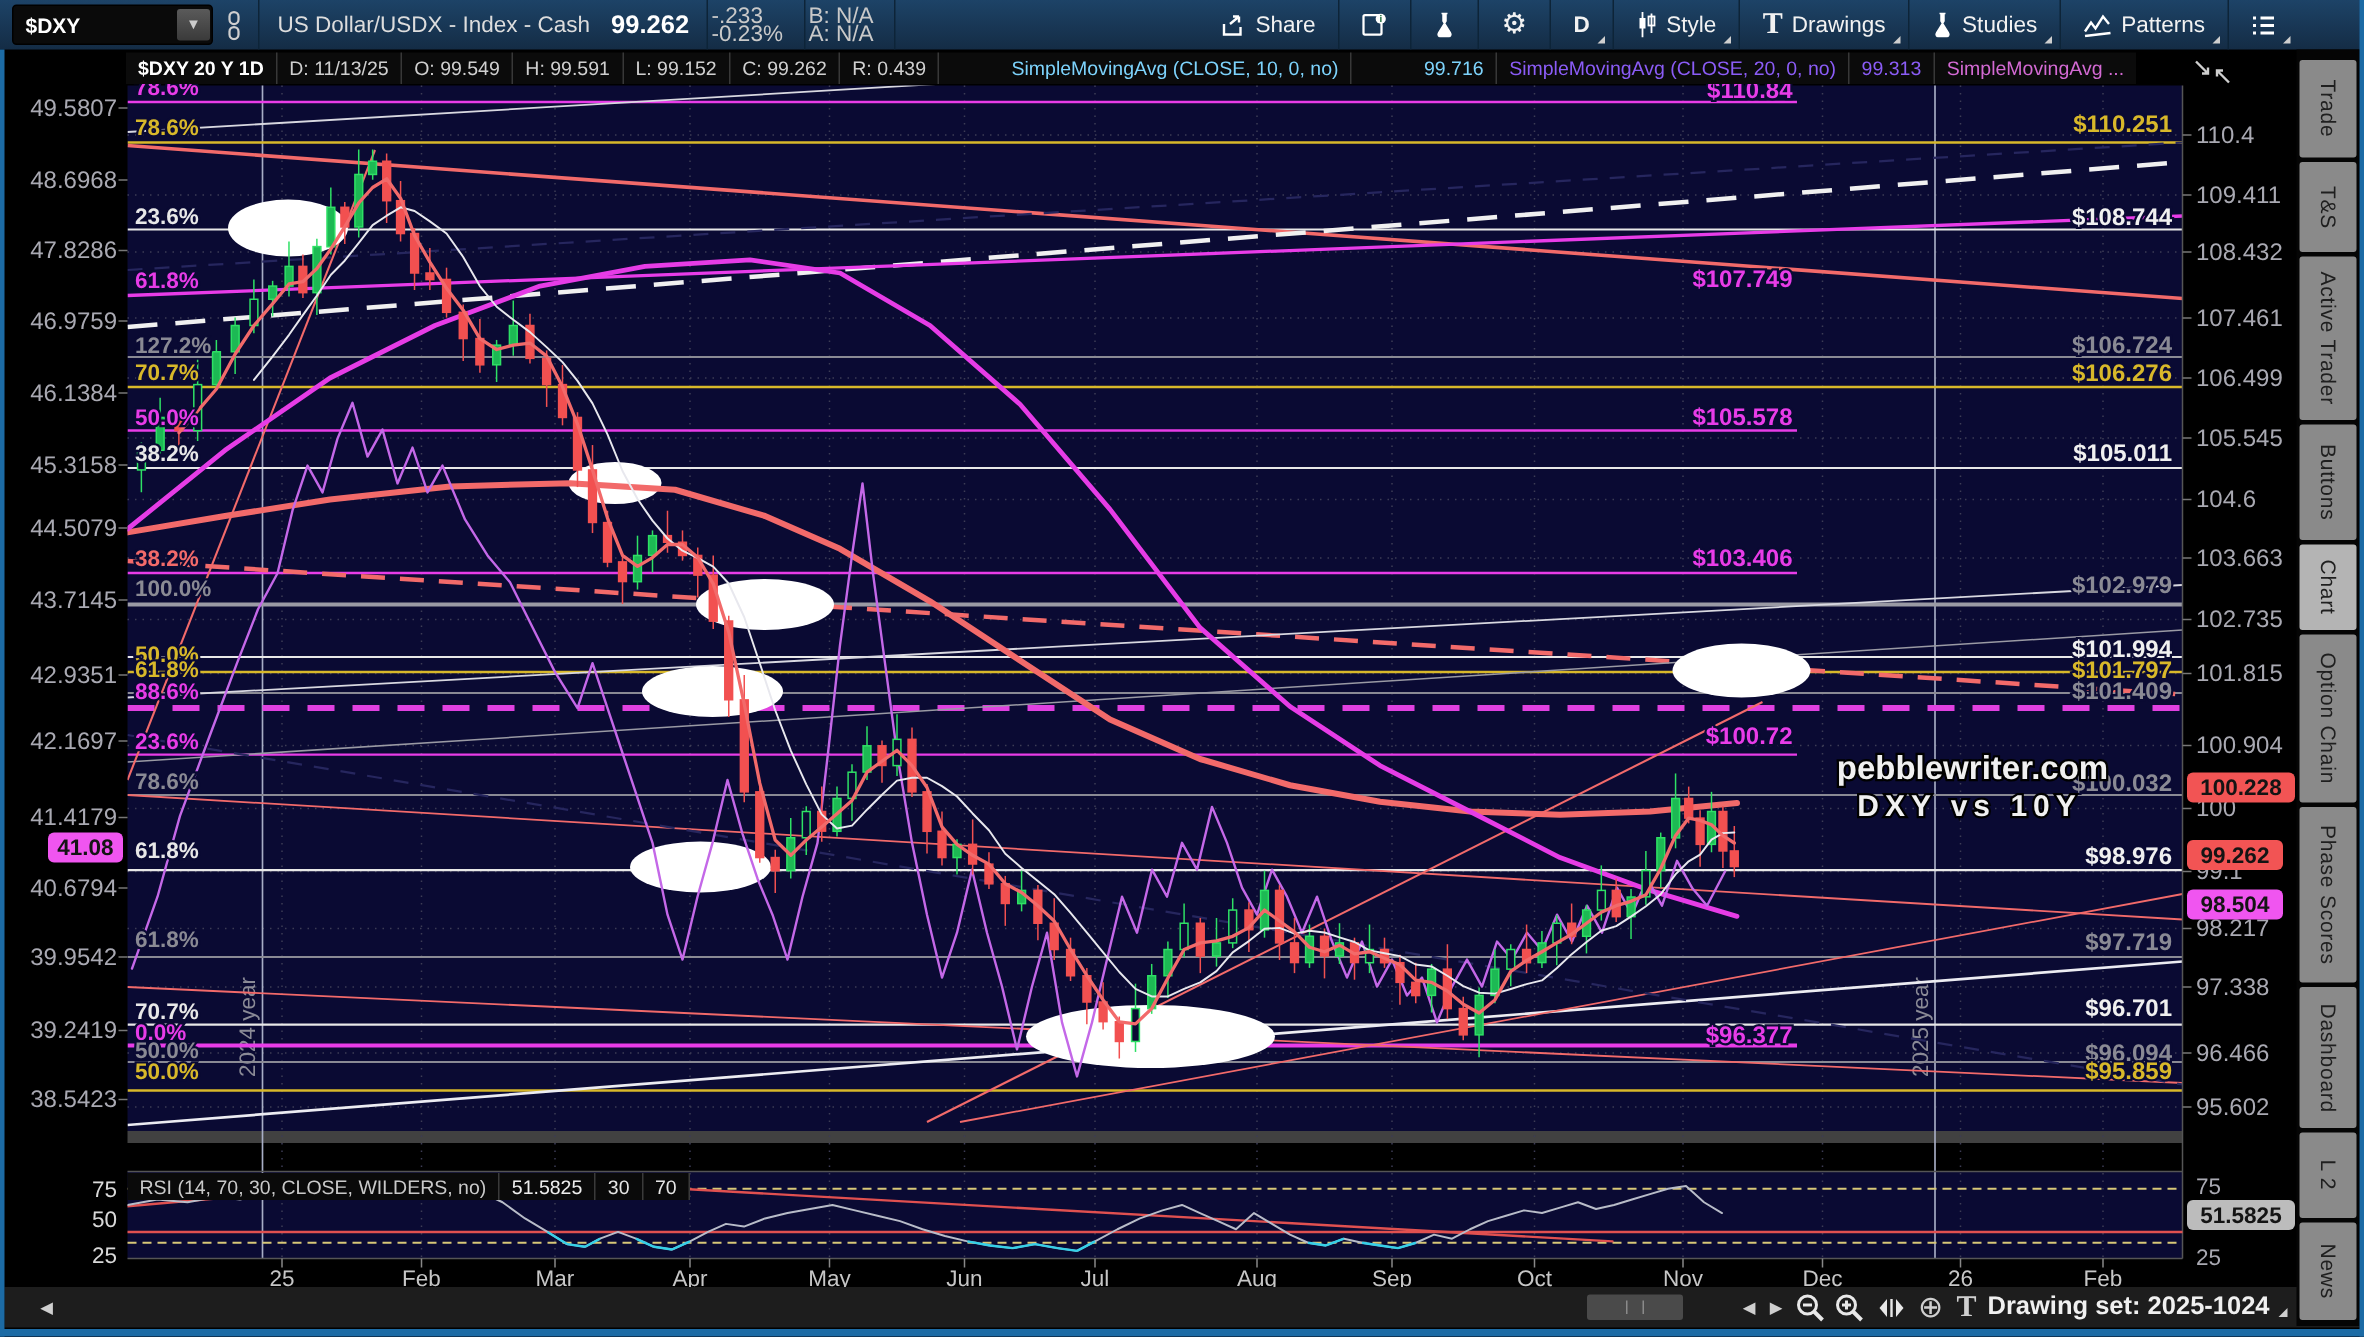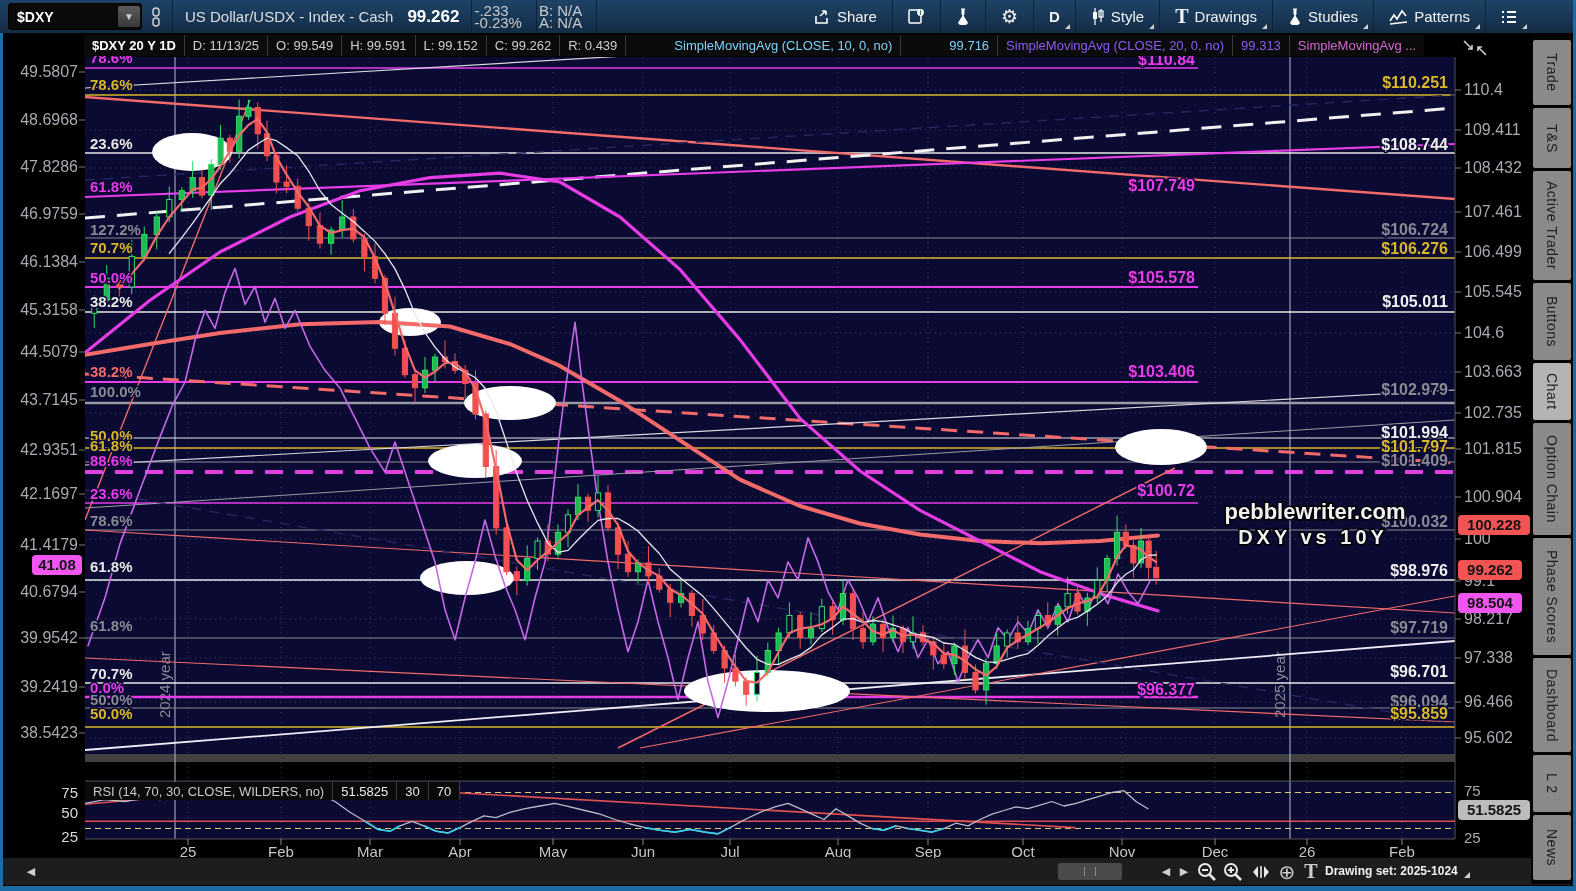--- a/index.html
+++ b/index.html
@@ -40,21 +40,21 @@
   
   .tabrail{position:absolute;left:1531px;top:33px;width:42px;height:851px;background:#050505;z-index:45;}
   .vtab{position:absolute;left:2px;width:38px;background:#8a8a8a;border-radius:2px;display:flex;align-items:center;justify-content:center;}
   .vtab span{writing-mode:vertical-rl;font-size:14px;color:#1f1f1f;letter-spacing:.5px;}
   .vtab.active{background:#b4b4b4;}
   
   .botbar{position:absolute;left:3px;top:858px;width:1570px;height:27px;background:#1d1d1d;z-index:40;color:#d8d8d8;}
   .botbar .item{position:absolute;top:0;height:27px;display:flex;align-items:center;justify-content:center;color:#cfcfcf;}
   .thumb{position:absolute;left:1055px;top:5px;width:64px;height:17px;background:#4a4a4a;border-radius:2px;}
   .thumb::after{content:"";position:absolute;left:26px;top:4px;width:10px;height:9px;border-left:1px solid #8a8a8a;border-right:1px solid #8a8a8a;}
-  .dsl{position:absolute;left:1322px;top:0;height:26px;display:flex;align-items:center;font-size:12px;font-weight:bold;color:#f0f0f0;}
+  .dsl{position:absolute;left:1322px;top:0;height:26px;display:flex;align-items:center;font-size:17px;font-weight:bold;color:#f0f0f0;}
   .dsl::after{content:"";border-left:6px solid transparent;border-bottom:6px solid #cfcfcf;margin-left:6px;margin-top:8px;}
 </style>
 </head>
 <body>
 
 <div class="edge" id="edgeL"></div>
 <div class="edge" id="edgeR"></div>
 <div class="edge" id="edgeB"></div>
 
 <div class="toolbar">

